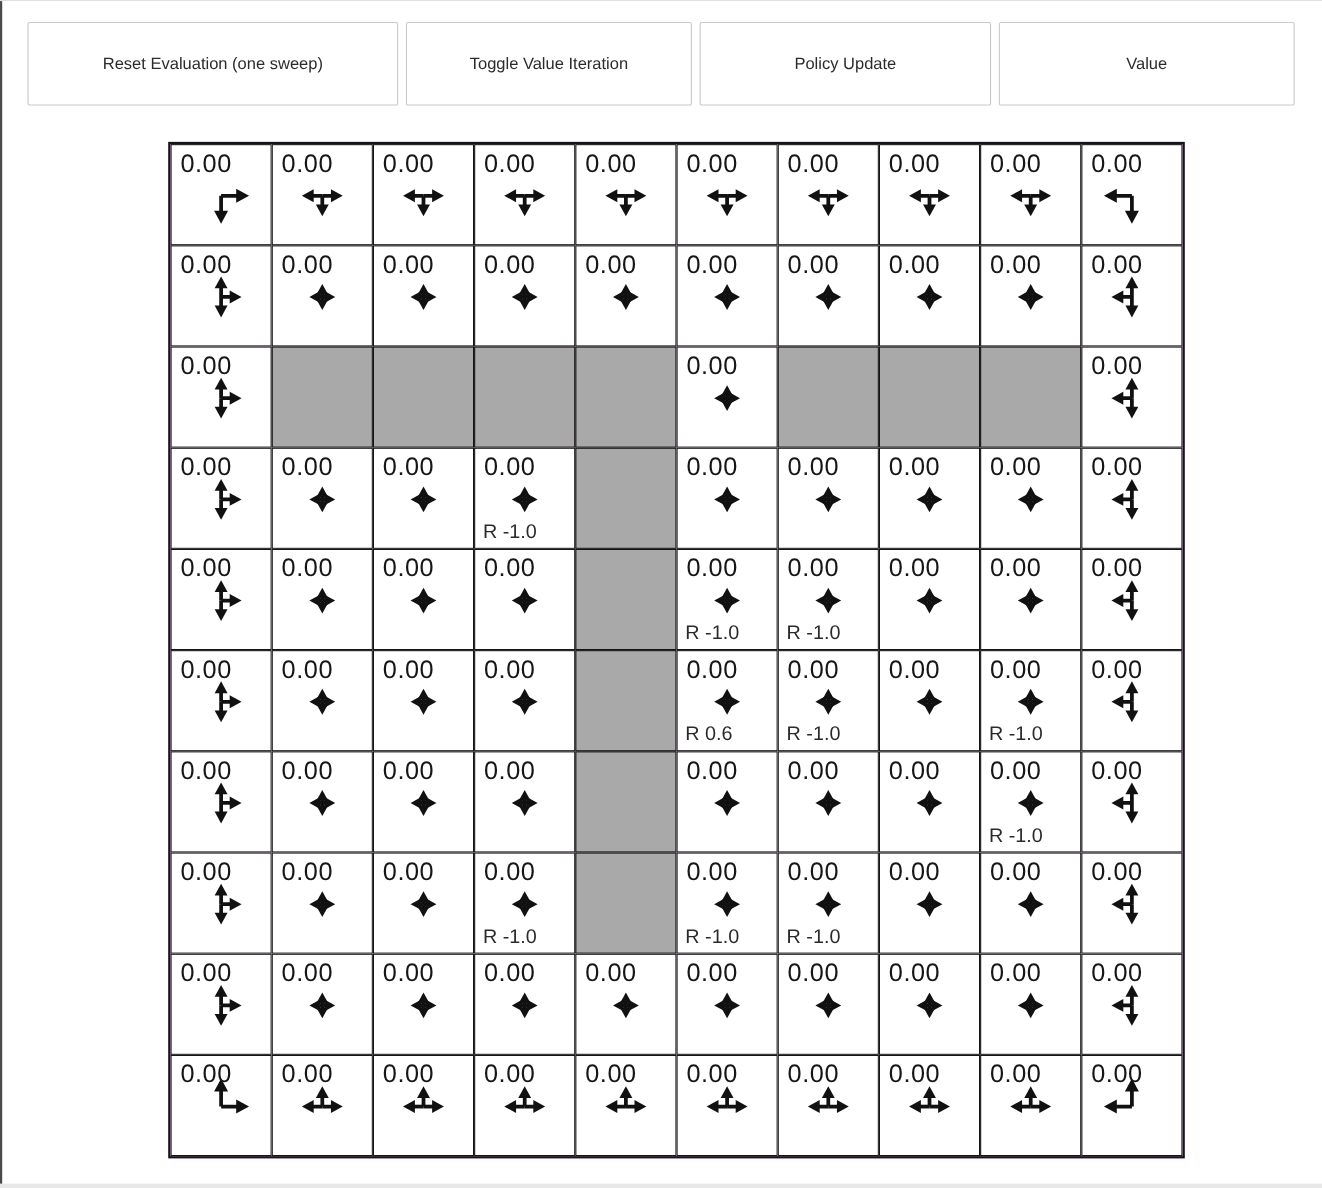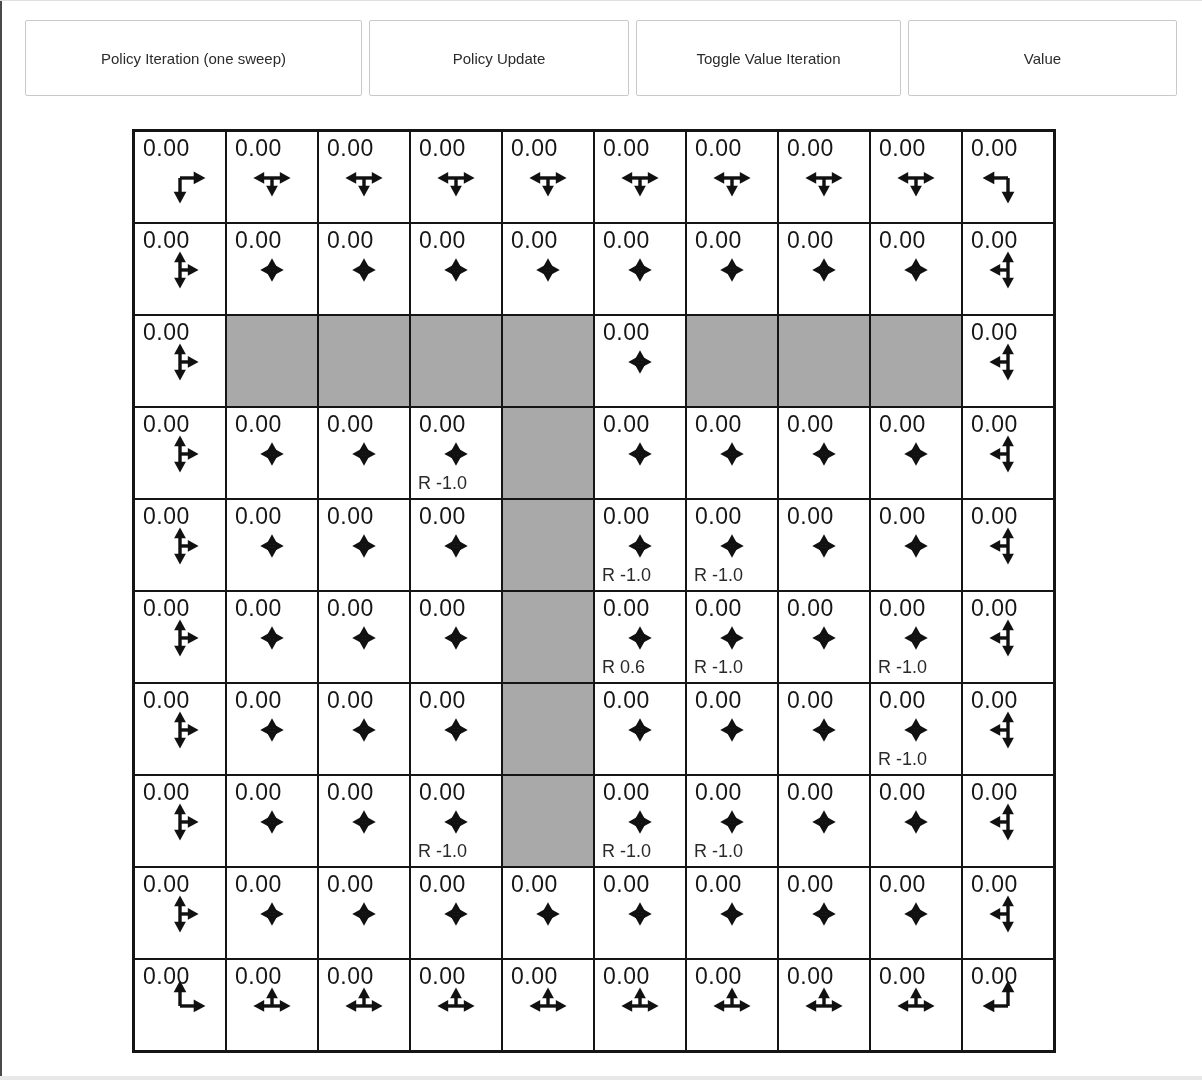--- a/index.html
+++ b/index.html
@@ -18,21 +18,21 @@
     height:76px;background:#ffffff;border:1px solid #c9c9c9;border-radius:2px;
     font-family:"Liberation Sans", sans-serif;font-size:15px;color:#2b2b2b;
     cursor:pointer;padding:0;
   }
   .toolbar button:nth-child(1){width:337px;}
   .toolbar button:nth-child(2){width:260px;}
   .toolbar button:nth-child(3){width:265px;}
   .toolbar button:nth-child(4){width:269px;}
 
   .board{
-    position:absolute;left:132px;top:129px;
+    position:absolute;left:153px;top:129px;
     display:grid;grid-template-columns:repeat(10,92px);grid-auto-rows:92px;
     border:2px solid #151515;background:#d946ef;width:920px;
   }
   .cell{
     box-sizing:border-box;border:1px solid #151515;position:relative;
     background:#ffffff;
   }
   .cell.wall{background:#a9a9a9;}
   .cell .value{
     position:absolute;left:8px;top:3px;font-size:23px;color:#161616;
@@ -46,23 +46,23 @@
   }
 </style>
 </head>
 <body>
 
 <div class="edge-left"></div>
 <div class="edge-top"></div>
 <div class="edge-bottom"></div>
 
 <div class="toolbar">
-  <button>Policy Iteration (one sweep)</button>
+  <button>Reset Evaluation (one sweep)</button>
+  <button>Toggle Value Iteration</button>
   <button>Policy Update</button>
-  <button>Toggle Value Iteration</button>
   <button>Value</button>
 </div>
 
 <div class="board">
     <div class="cell">
       <span class="value">0.00</span>
       <svg viewBox="0 0 92 92" class="arrows">
         <line x1="46" y1="47" x2="61" y2="47" stroke="#111111" stroke-width="3.5"></line>
         <polygon points="72,47 60,53.5 60,40.5" fill="#111111"></polygon>
         <line x1="46" y1="47" x2="46" y2="62" stroke="#111111" stroke-width="3.5"></line>

